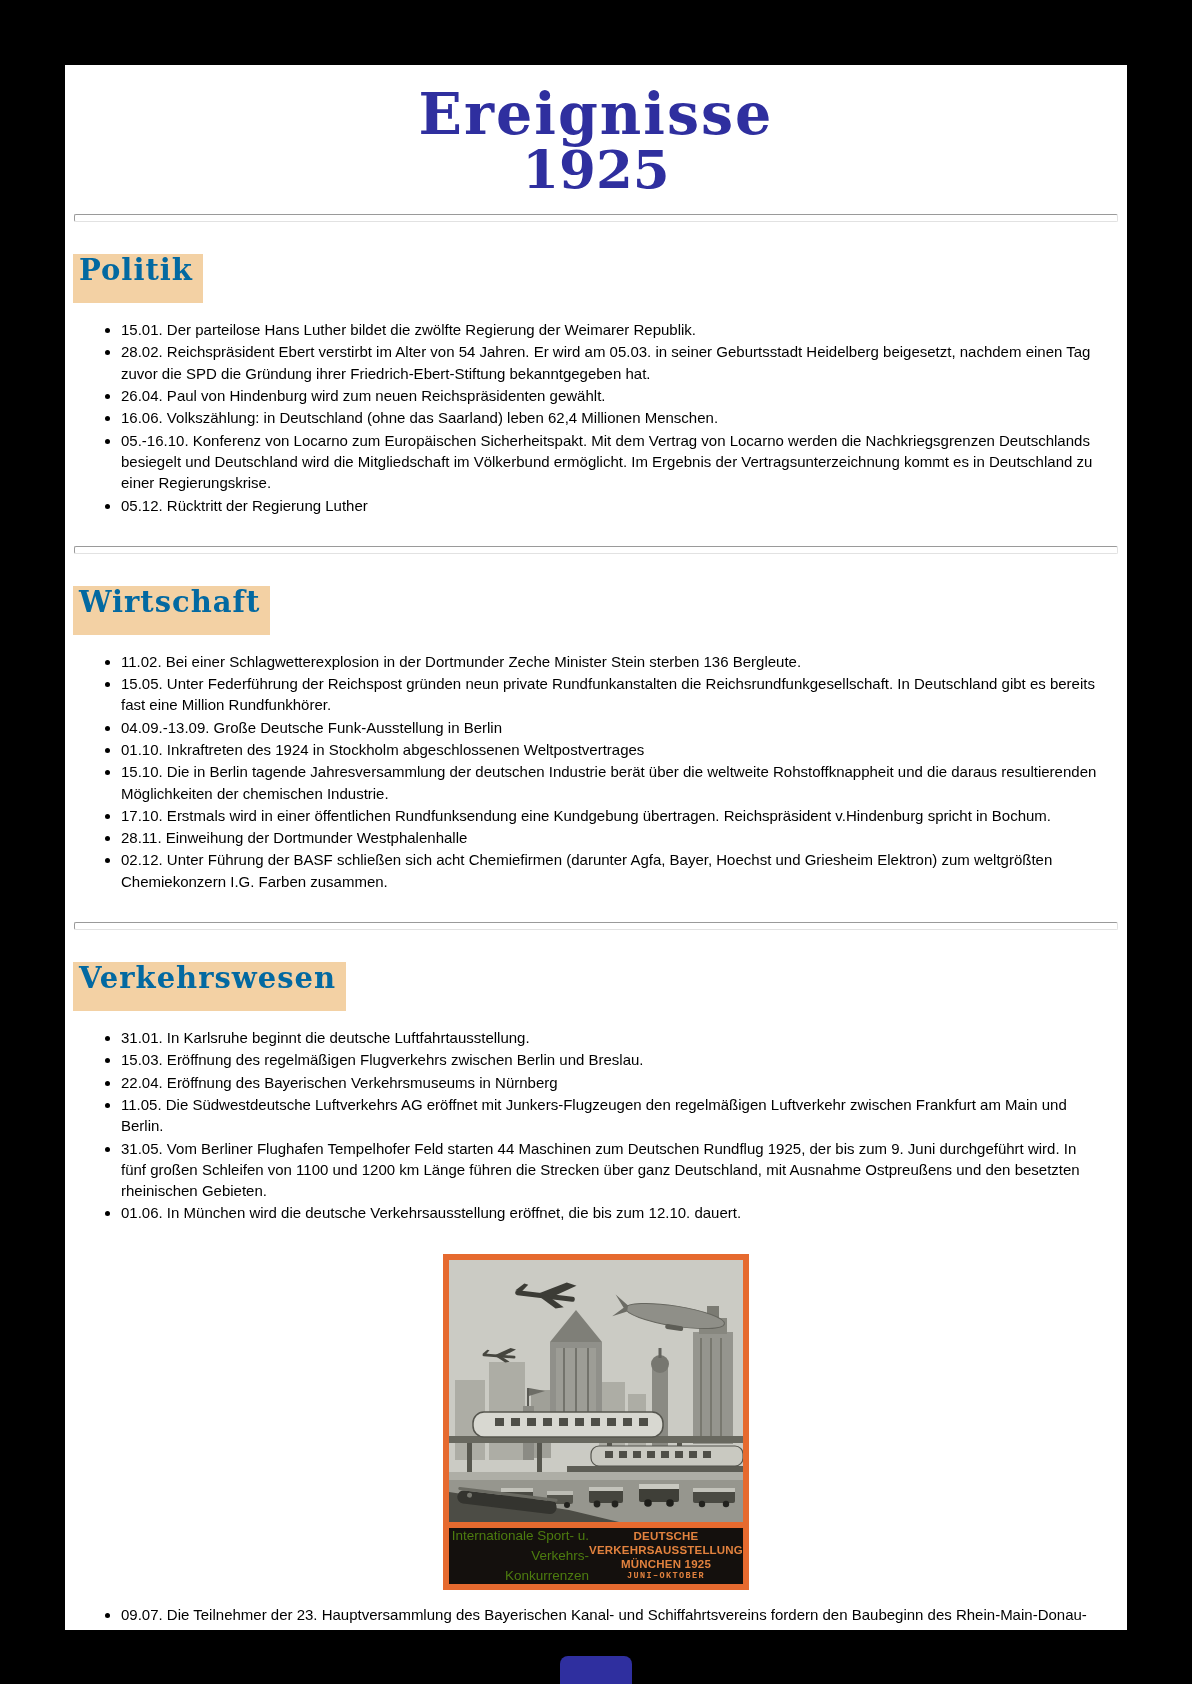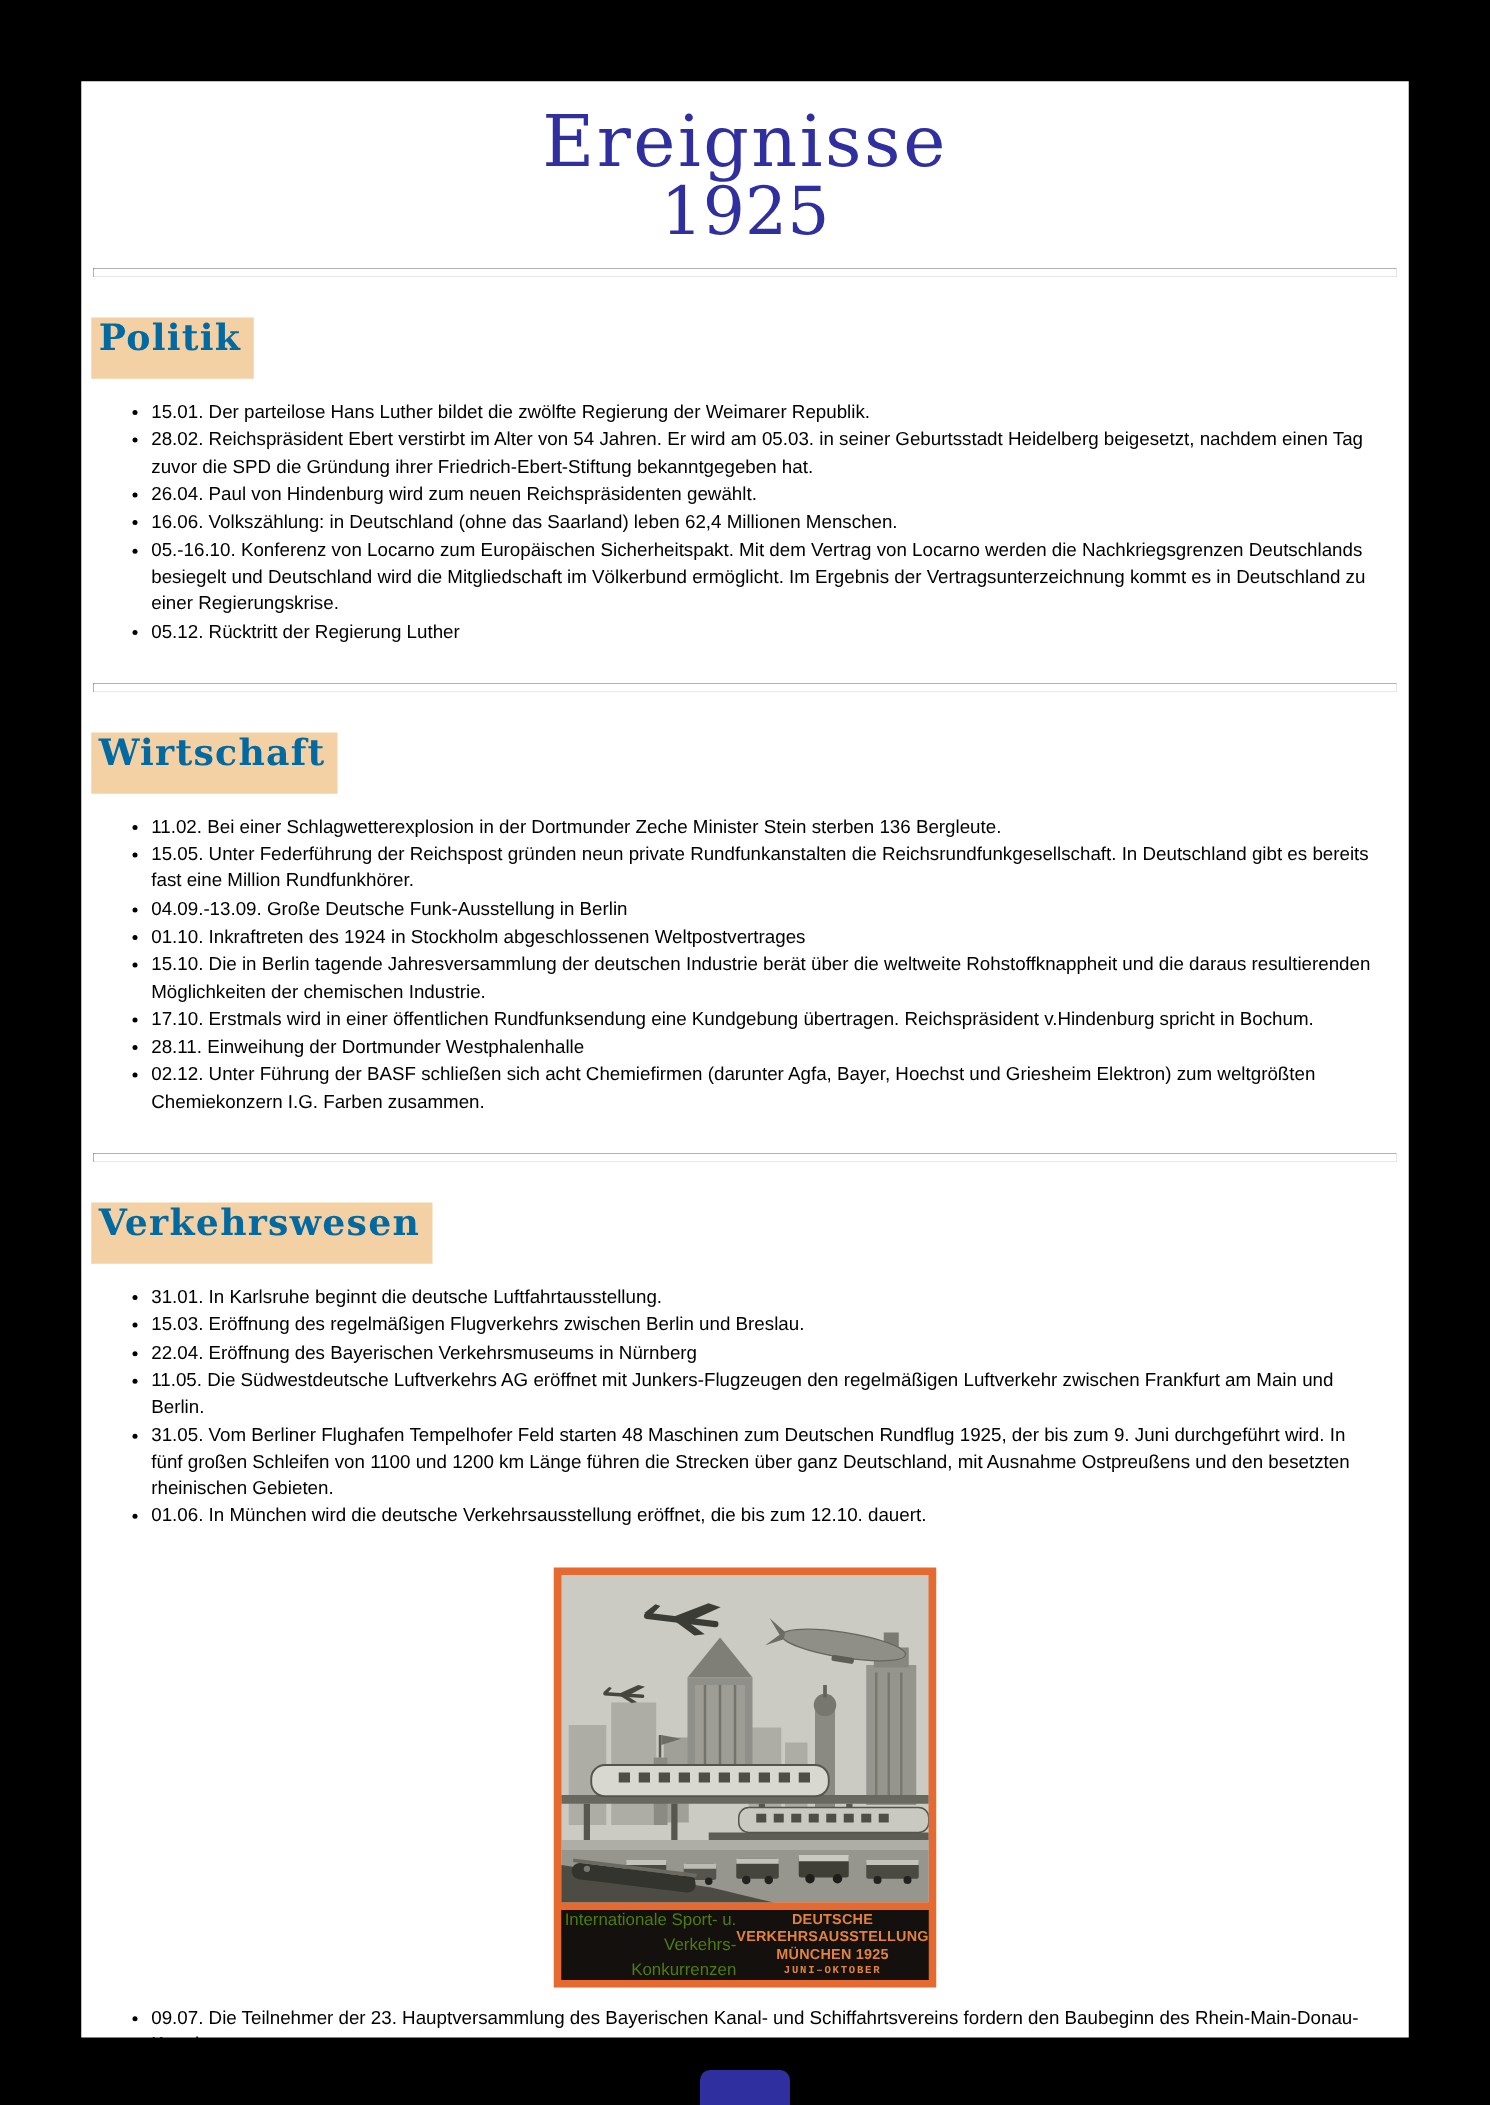--- a/index.html
+++ b/index.html
@@ -1,21 +1,21 @@
 <!DOCTYPE html>
 <html><head>
 <meta charset="utf-8">
 <style>
   html,body{margin:0;padding:0;background:#000;}
   .canvas{position:relative;width:1192px;height:1684px;background:#000;overflow:hidden;
           font-family:"Liberation Sans",sans-serif;}
   .page{position:absolute;left:65px;top:65px;width:1062px;height:1565px;background:#ffffff;
         box-sizing:border-box;padding-top:20px;}
   
-  .title{ text-align:center;color:#2f2f9f;font-family:"DejaVu Serif",serif;font-weight:normal;}
+  .title{ text-align:center;color:#2f2f9f;font-family:"DejaVu Serif",serif;font-weight:bold;}
   .title .l1{font-size:57px;line-height:1.02;letter-spacing:2px;}
   .title .l2{font-size:53px;line-height:1.0;}
   
   .rule{height:6px;background:#fff;border:1px solid #9a9a9a;border-bottom-color:#e2e2e2;
         border-right-color:#e2e2e2;border-radius:2px;margin:18px 9px;}
   
   .sec-head{display:inline-block;background:#f3d1a4;color:#0369a1;
             font-family:"DejaVu Serif",serif;font-weight:bold;font-size:29px;
             padding:2px 10px 18px 6px;margin:14px 0 2px 8px;letter-spacing:1px;line-height:1.0;}
   
@@ -76,21 +76,21 @@
 
     <div class="rule"></div>
 
     
     <div class="sec-head">Verkehrswesen</div>
     <ul class="events">
       <li>31.01. In Karlsruhe beginnt die deutsche Luftfahrtausstellung.</li>
       <li>15.03. Eröffnung des regelmäßigen Flugverkehrs zwischen Berlin und Breslau.</li>
       <li>22.04. Eröffnung des Bayerischen Verkehrsmuseums in Nürnberg</li>
       <li>11.05. Die Südwestdeutsche Luftverkehrs AG eröffnet mit Junkers-Flugzeugen den regelmäßigen Luftverkehr zwischen Frankfurt am Main und Berlin.</li>
-      <li>31.05. Vom Berliner Flughafen Tempelhofer Feld starten 48 Maschinen zum Deutschen Rundflug 1925, der bis zum 9. Juni durchgeführt wird. In fünf großen Schleifen von 1100 und 1200 km Länge führen die Strecken über ganz Deutschland, mit Ausnahme Ostpreußens und den besetzten rheinischen Gebieten.</li>
+      <li>31.05. Vom Berliner Flughafen Tempelhofer Feld starten 44 Maschinen zum Deutschen Rundflug 1925, der bis zum 9. Juni durchgeführt wird. In fünf großen Schleifen von 1100 und 1200 km Länge führen die Strecken über ganz Deutschland, mit Ausnahme Ostpreußens und den besetzten rheinischen Gebieten.</li>
       <li>01.06. In München wird die deutsche Verkehrsausstellung eröffnet, die bis zum 12.10. dauert.</li>
     </ul>
 
     
     <div class="poster">
       <svg class="poster-art" viewBox="0 0 294 262" xmlns="http://www.w3.org/2000/svg">
         <rect width="294" height="262" fill="#cbcbc4"></rect>
 
         <g fill="#adada5">
           <rect x="6" y="120" width="30" height="80"></rect>

